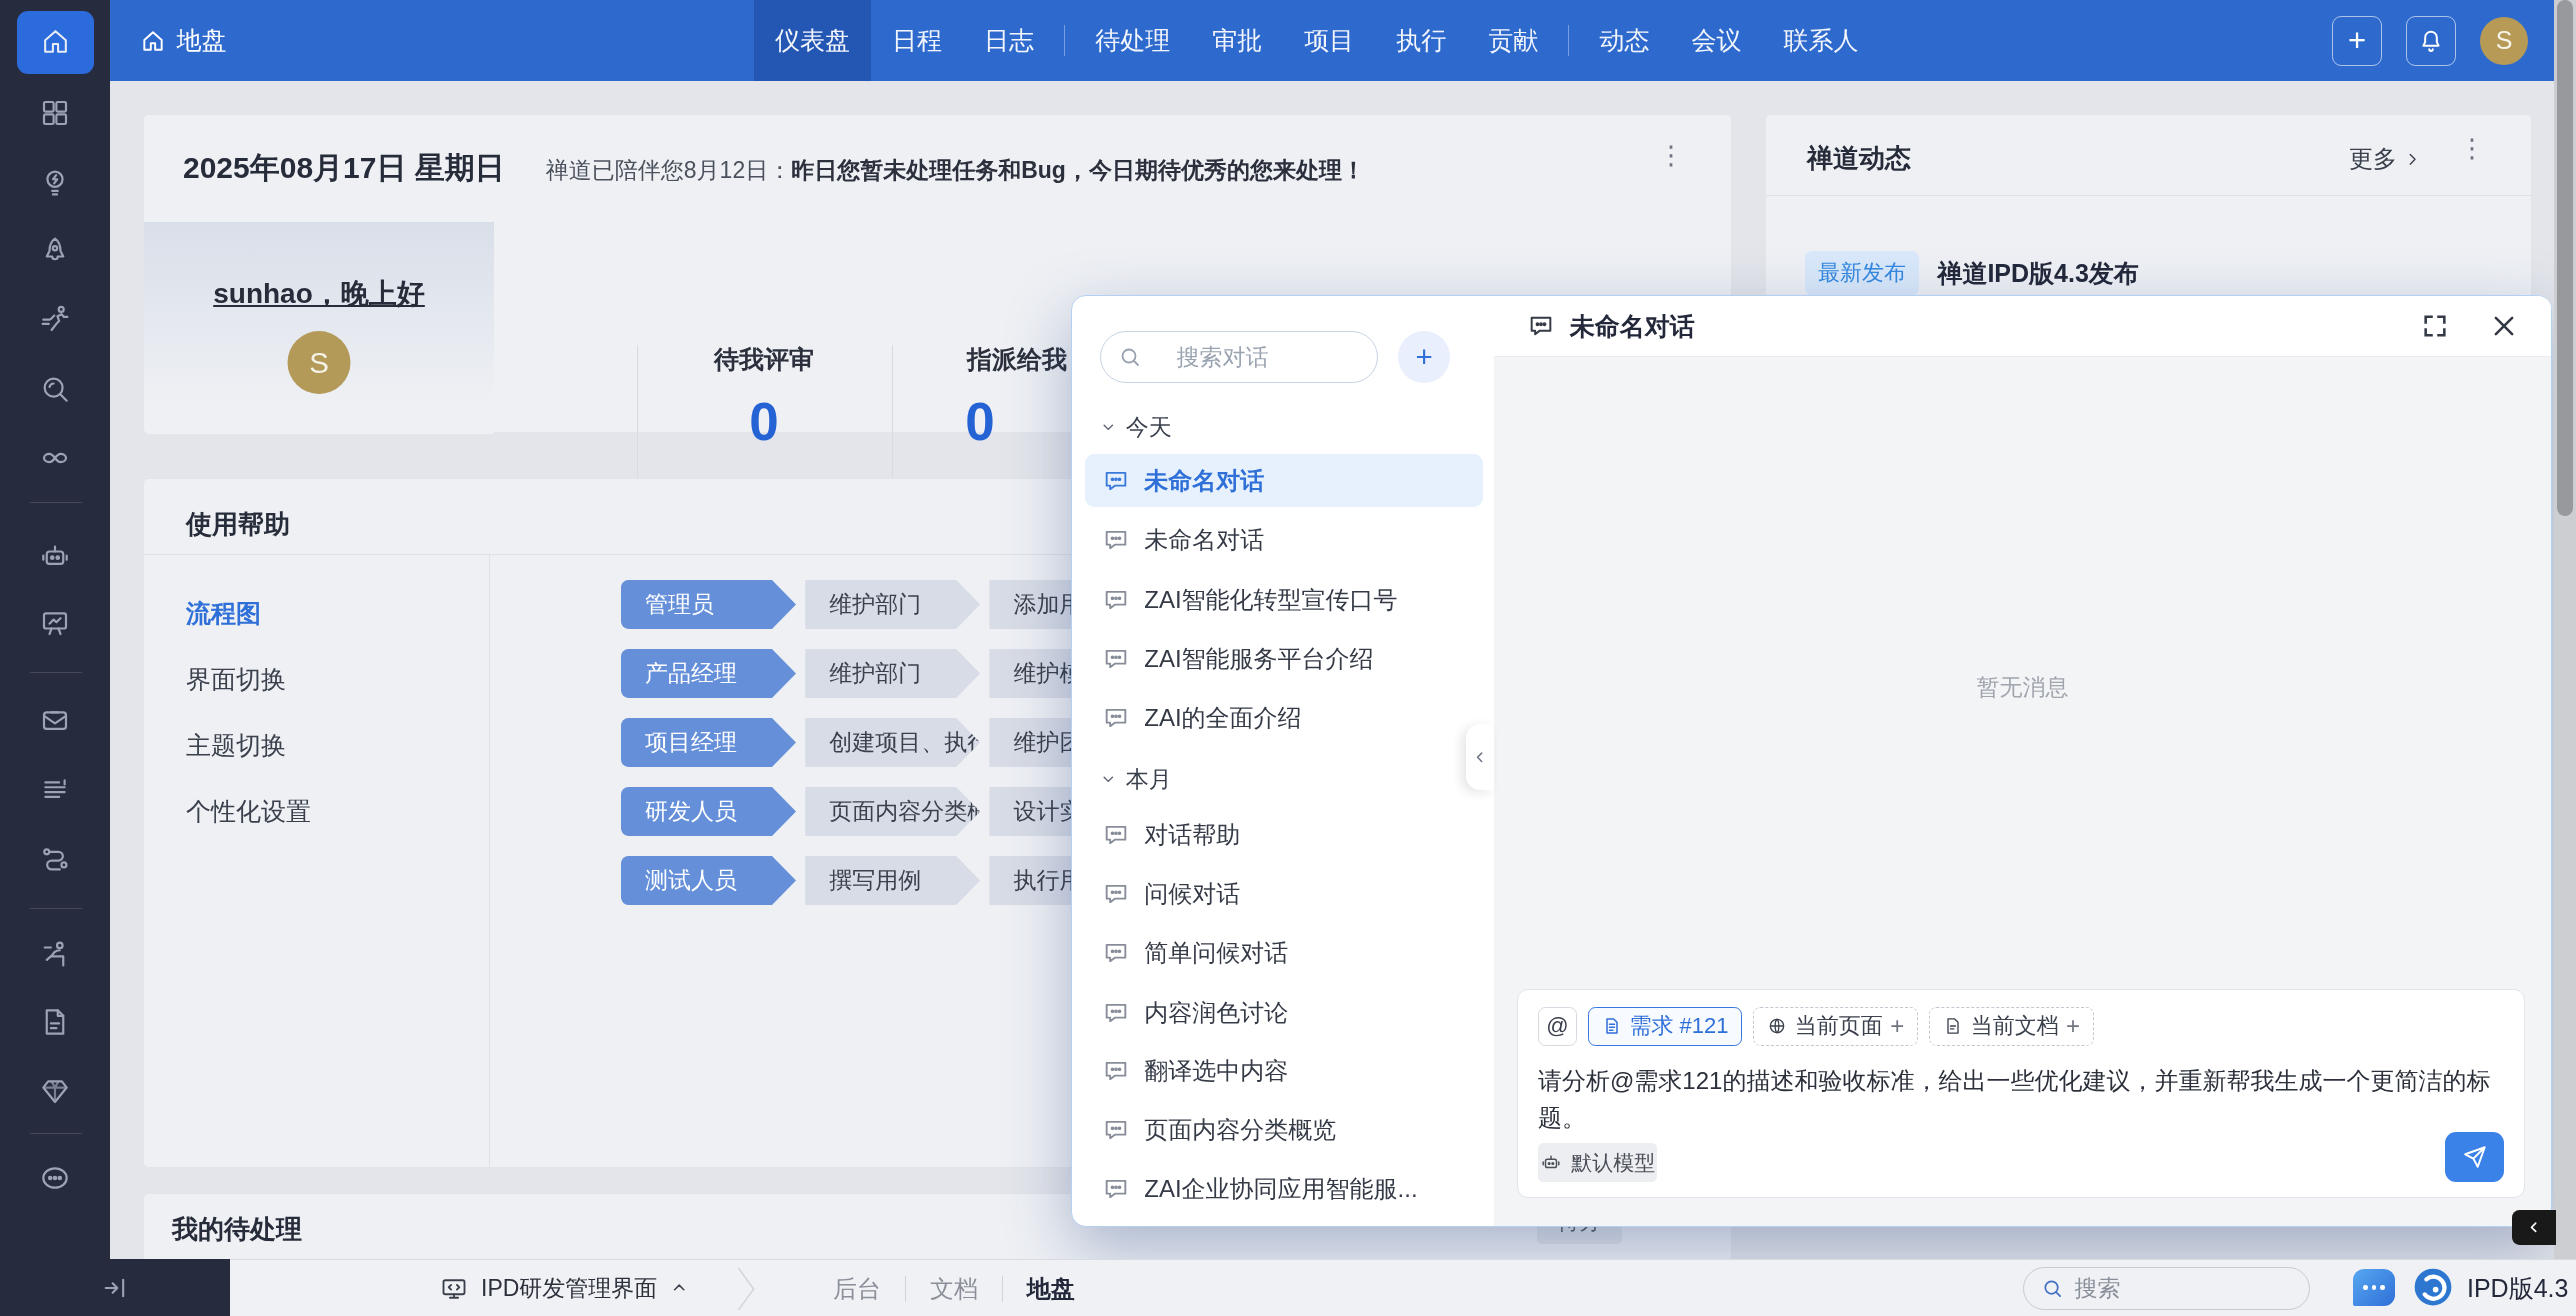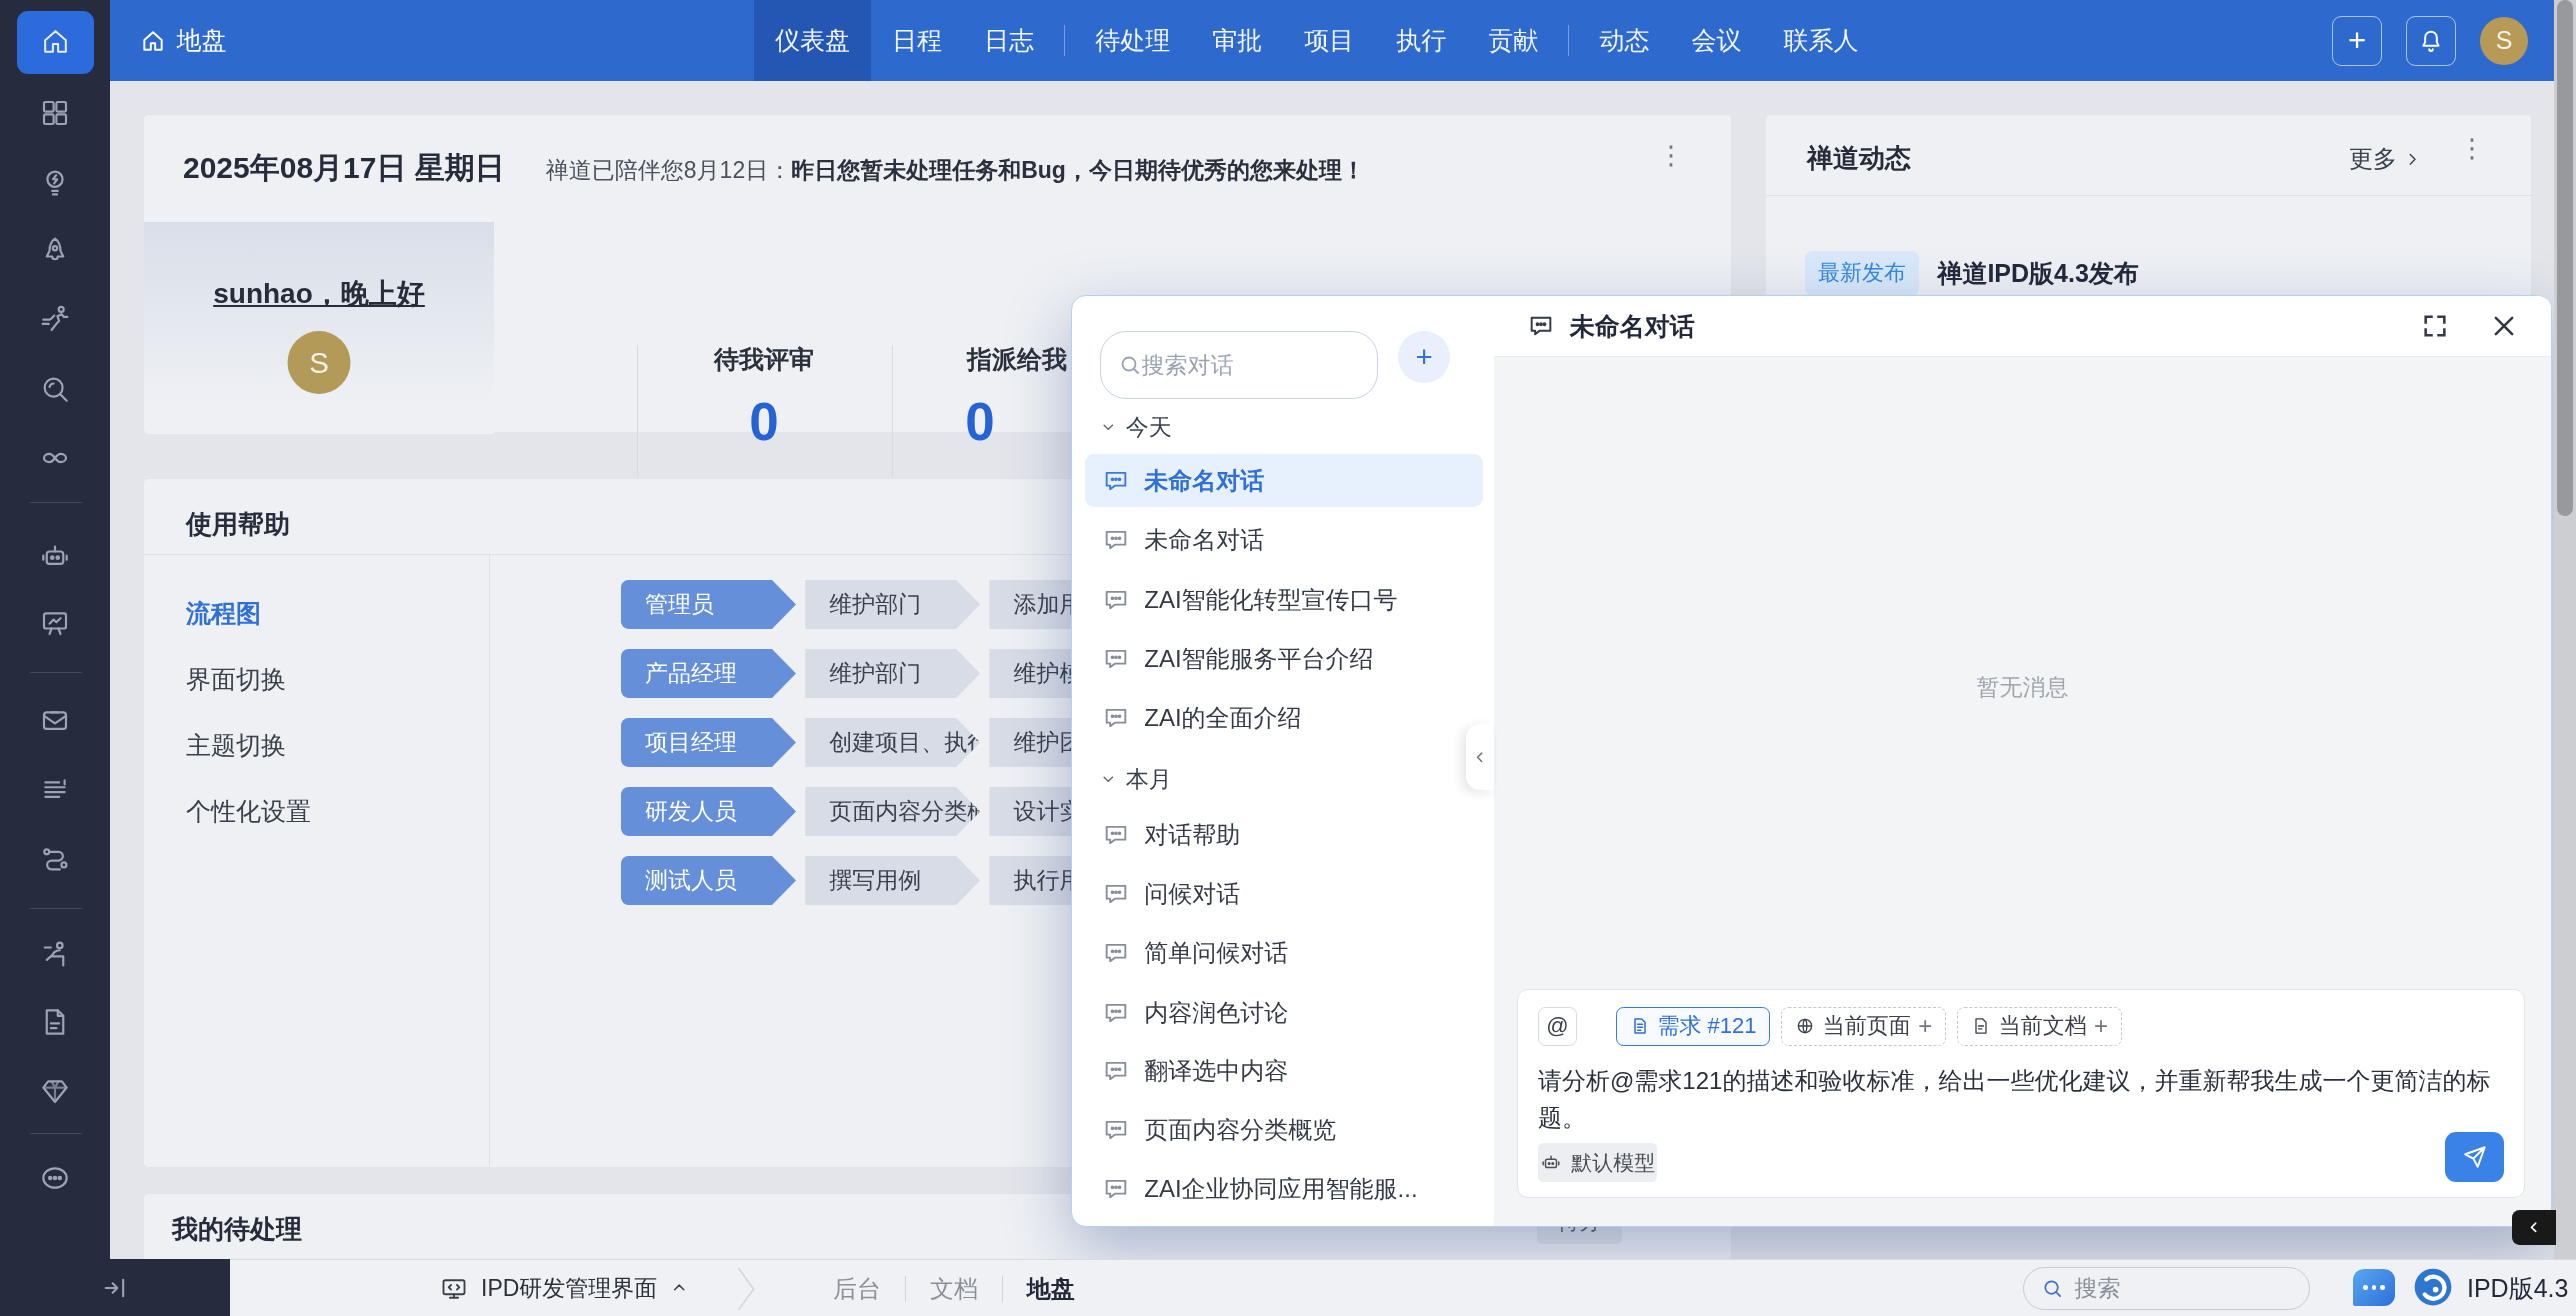--- a/index.html
+++ b/index.html
@@ -70,21 +70,21 @@
   .news-more svg { width:16.6px; height:16.6px; }
   .news-kebab { position:absolute; right:52px; top:28px; }
   .news-hdiv { position:absolute; left:0; right:0; top:80px; height:0.9px; background:#dfe1e6; }
   .news-item { position:absolute; left:39px; top:136px; display:flex; align-items:center; gap:18.4px; }
   .badge { background:#d9e8fa; color:#3488e0; font-size:22px; padding:7.4px 13px; border-radius:7.4px; }
   .headline { font-size:25px; font-weight:bold; color:#23283a; }
 
   
   .dialog { position:absolute; left:1071px; top:295px; width:1481px; height:932px; background:#fff; border:1.8px solid #b5d1f2; border-radius:14.7px; box-shadow:0 22px 64px rgba(40,70,130,.35); z-index:20; }
   .dpane { position:absolute; left:0; top:0; width:422px; height:100%; }
-  .dsearch { position:absolute; left:28px; top:35px; width:278px; height:68px; border:1.8px solid #c7d3e6; border-radius:26px; display:flex; align-items:center; padding:0 16.6px; color:#99a2b0; }
+  .dsearch { position:absolute; left:28px; top:35px; width:278px; height:52px; border:1.8px solid #c7d3e6; border-radius:26px; display:flex; align-items:center; padding:0 16.6px; gap:11px; color:#99a2b0;justify-content:space-between; }
   .dsearch svg { width:24px; height:24px; }
   .dsearch input { border:0; outline:0; width:184px; font-size:23px; background:transparent; font-family:inherit; color:#3a404c; }
   .dsearch input::placeholder { color:#9aa3b0; }
   .dplus { position:absolute; left:326px; top:35px; width:52px; height:52px; border-radius:50%; background:#e9effc; color:#2f6fd8; font-size:29.5px; display:flex; align-items:center; justify-content:center; }
   .grp { position:absolute; left:28px; display:flex; align-items:center; gap:9.2px; font-size:23px; color:#39404d; }
   .grp svg { width:16.6px; height:16.6px; color:#5b6170; }
   .conv { position:absolute; left:13px; width:398px; height:53px; border-radius:9.2px; display:flex; align-items:center; gap:14.7px; padding:0 16.6px; color:#343a46; }
   .conv svg { width:28px; height:28px; color:#868d99; flex:none; }
   .conv .cl { font-size:24px; white-space:nowrap; overflow:hidden; }
   .conv.active { background:#e7f1fd; color:#2f6fd8; font-weight:bold; }
@@ -95,21 +95,21 @@
   .chead { position:absolute; left:0; right:0; top:0; height:61px; background:#fff; border-bottom:0.9px solid #ececf0; display:flex; align-items:center; padding:0 33px; gap:14.7px; }
   .chead .ctitle { font-size:25px; font-weight:bold; color:#23283a; }
   .chead svg { width:28px; height:28px; color:#343a46; }
   .chead-actions { margin-left:auto; display:flex; gap:41px; color:#3a3f4a; }
   .empty { position:absolute; left:0; right:0; top:376px; text-align:center; font-size:23px; color:#a0a5ae; }
   .incard { position:absolute; left:23px; right:26px; top:693px; height:209px; background:#fff; border:0.9px solid #e2e4e9; border-radius:11px; padding:16.6px 20px; }
   .chips { display:flex; align-items:center; gap:11px; }
   .ichip { height:39px; display:flex; align-items:center; gap:7.4px; padding:0 13px; border-radius:7.4px; font-size:22px; color:#3a404c; border:1.8px solid #d6d9df; }
   .ichip svg { width:20px; height:20px; }
   .ichip.at { width:39px; justify-content:center; padding:0; font-size:22px; }
-  .ichip.req { border-color:#3577de; color:#2f6fd8; background:#f7faff;margin-left:28px; }
+  .ichip.req { border-color:#3577de; color:#2f6fd8; background:#f7faff; }
   .ichip.dash { border-style:dashed; border-color:#c3c7cf; }
   .ichip .plus { color:#70757f; font-size:24px; }
   .msgtext { margin-top:16.6px; font-size:24px; line-height:37px; color:#2b303b; max-width:1418px; }
   .inbottom { position:absolute; left:20px; bottom:14.7px; display:flex; align-items:center; gap:11px; }
   .model { height:39px; background:#edeef2; border-radius:5.5px; display:flex; align-items:center; gap:9.2px; padding:0 2px; font-size:21px; color:#4a4f58; }
   .model svg { width:22px; height:22px; }
   .send { position:absolute; right:20px; bottom:14.7px; width:59px; height:50px; background:#3b82e8; border-radius:11px; display:flex; align-items:center; justify-content:center; color:#fff; }
   .send svg { width:26px; height:26px; }
 
   

